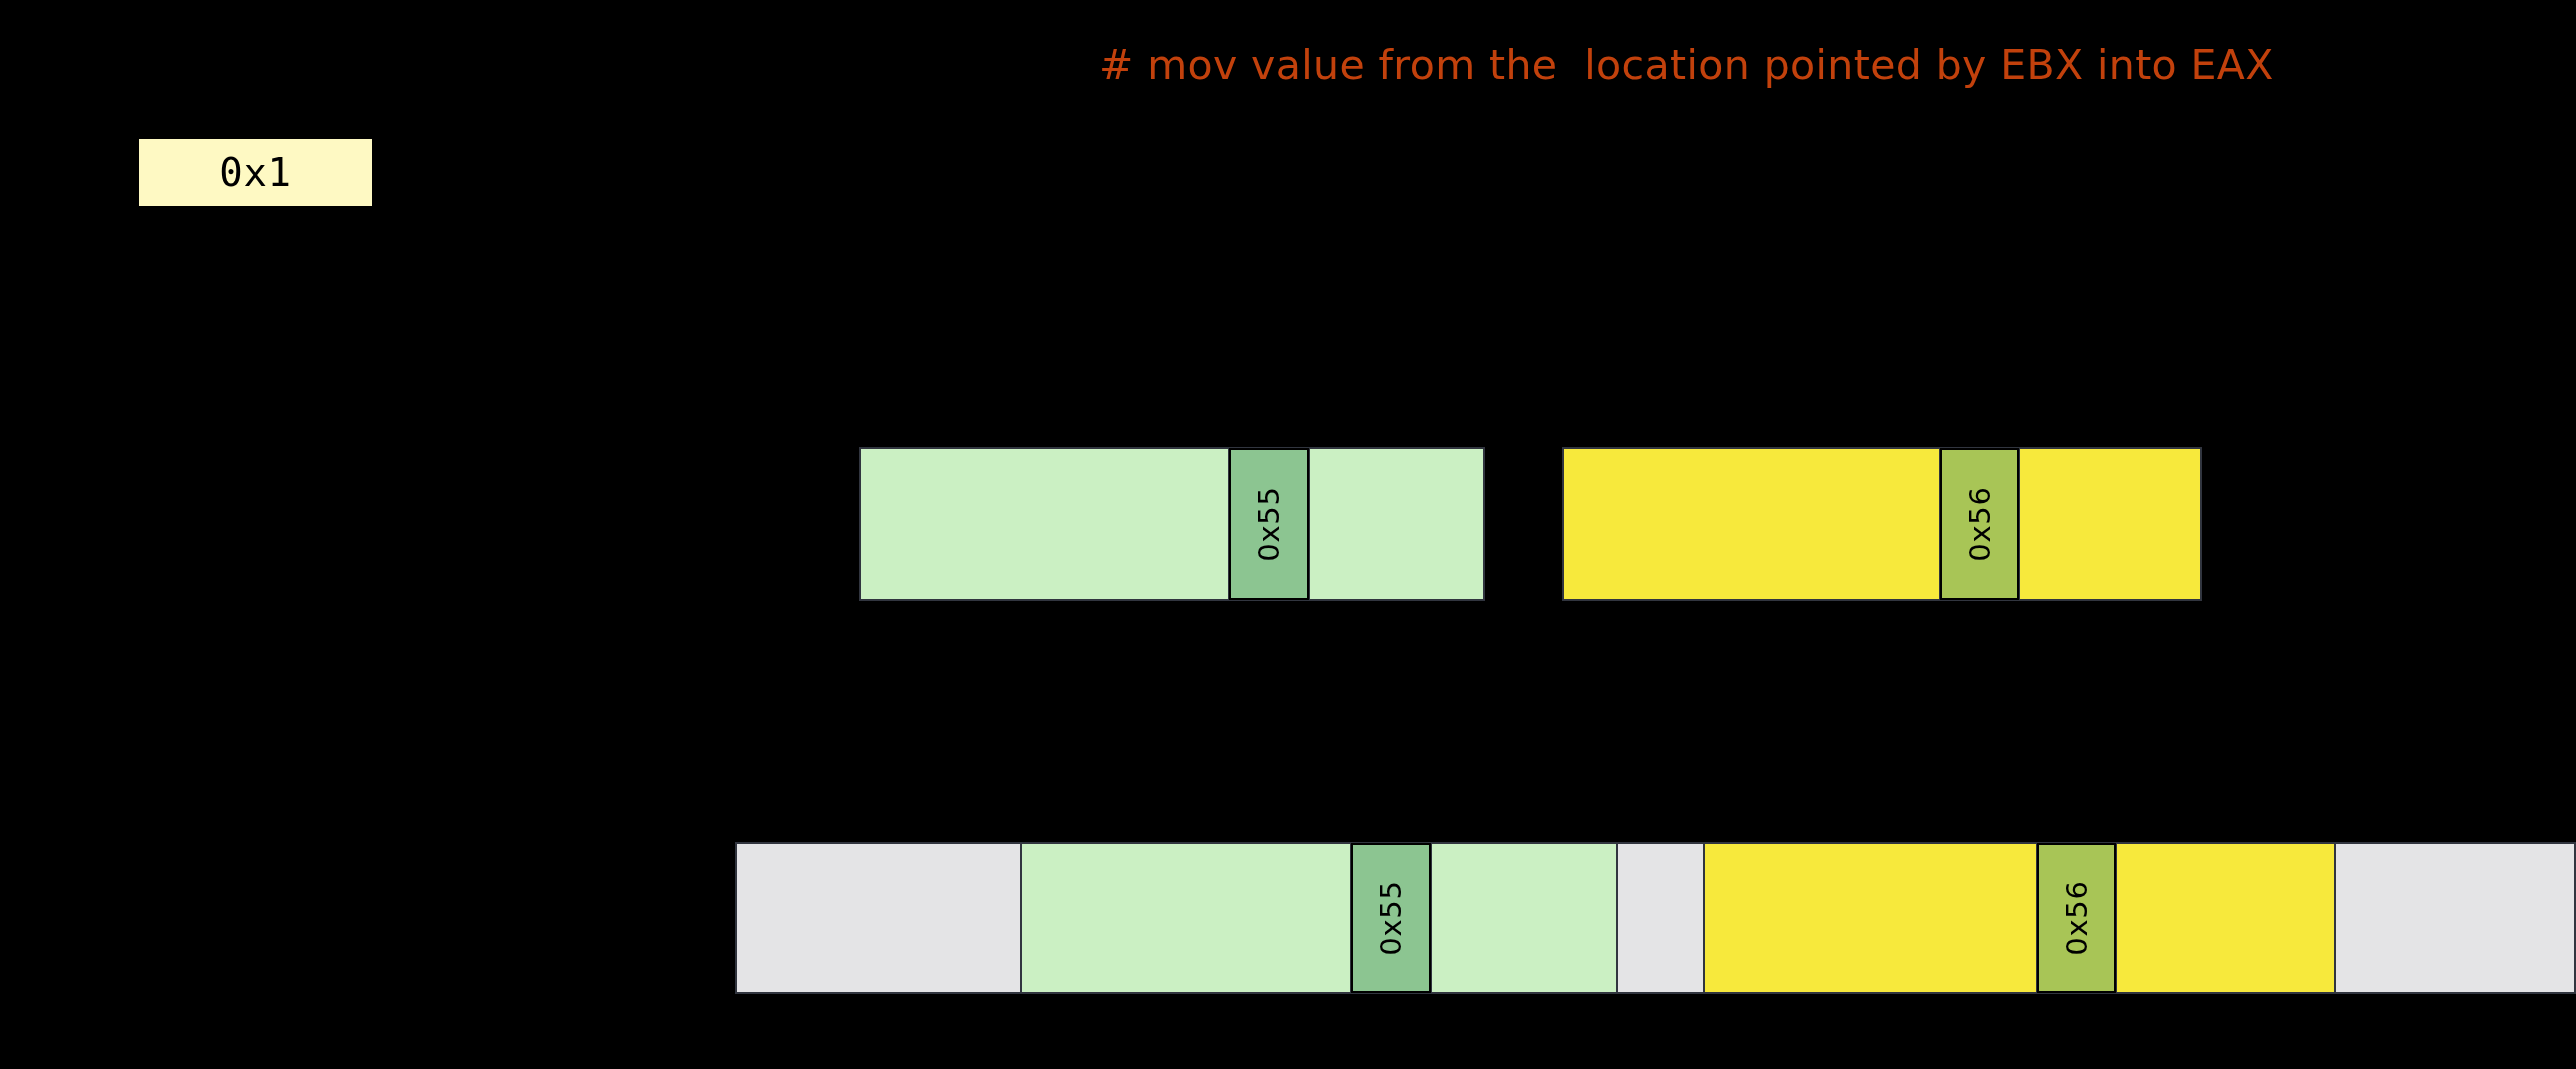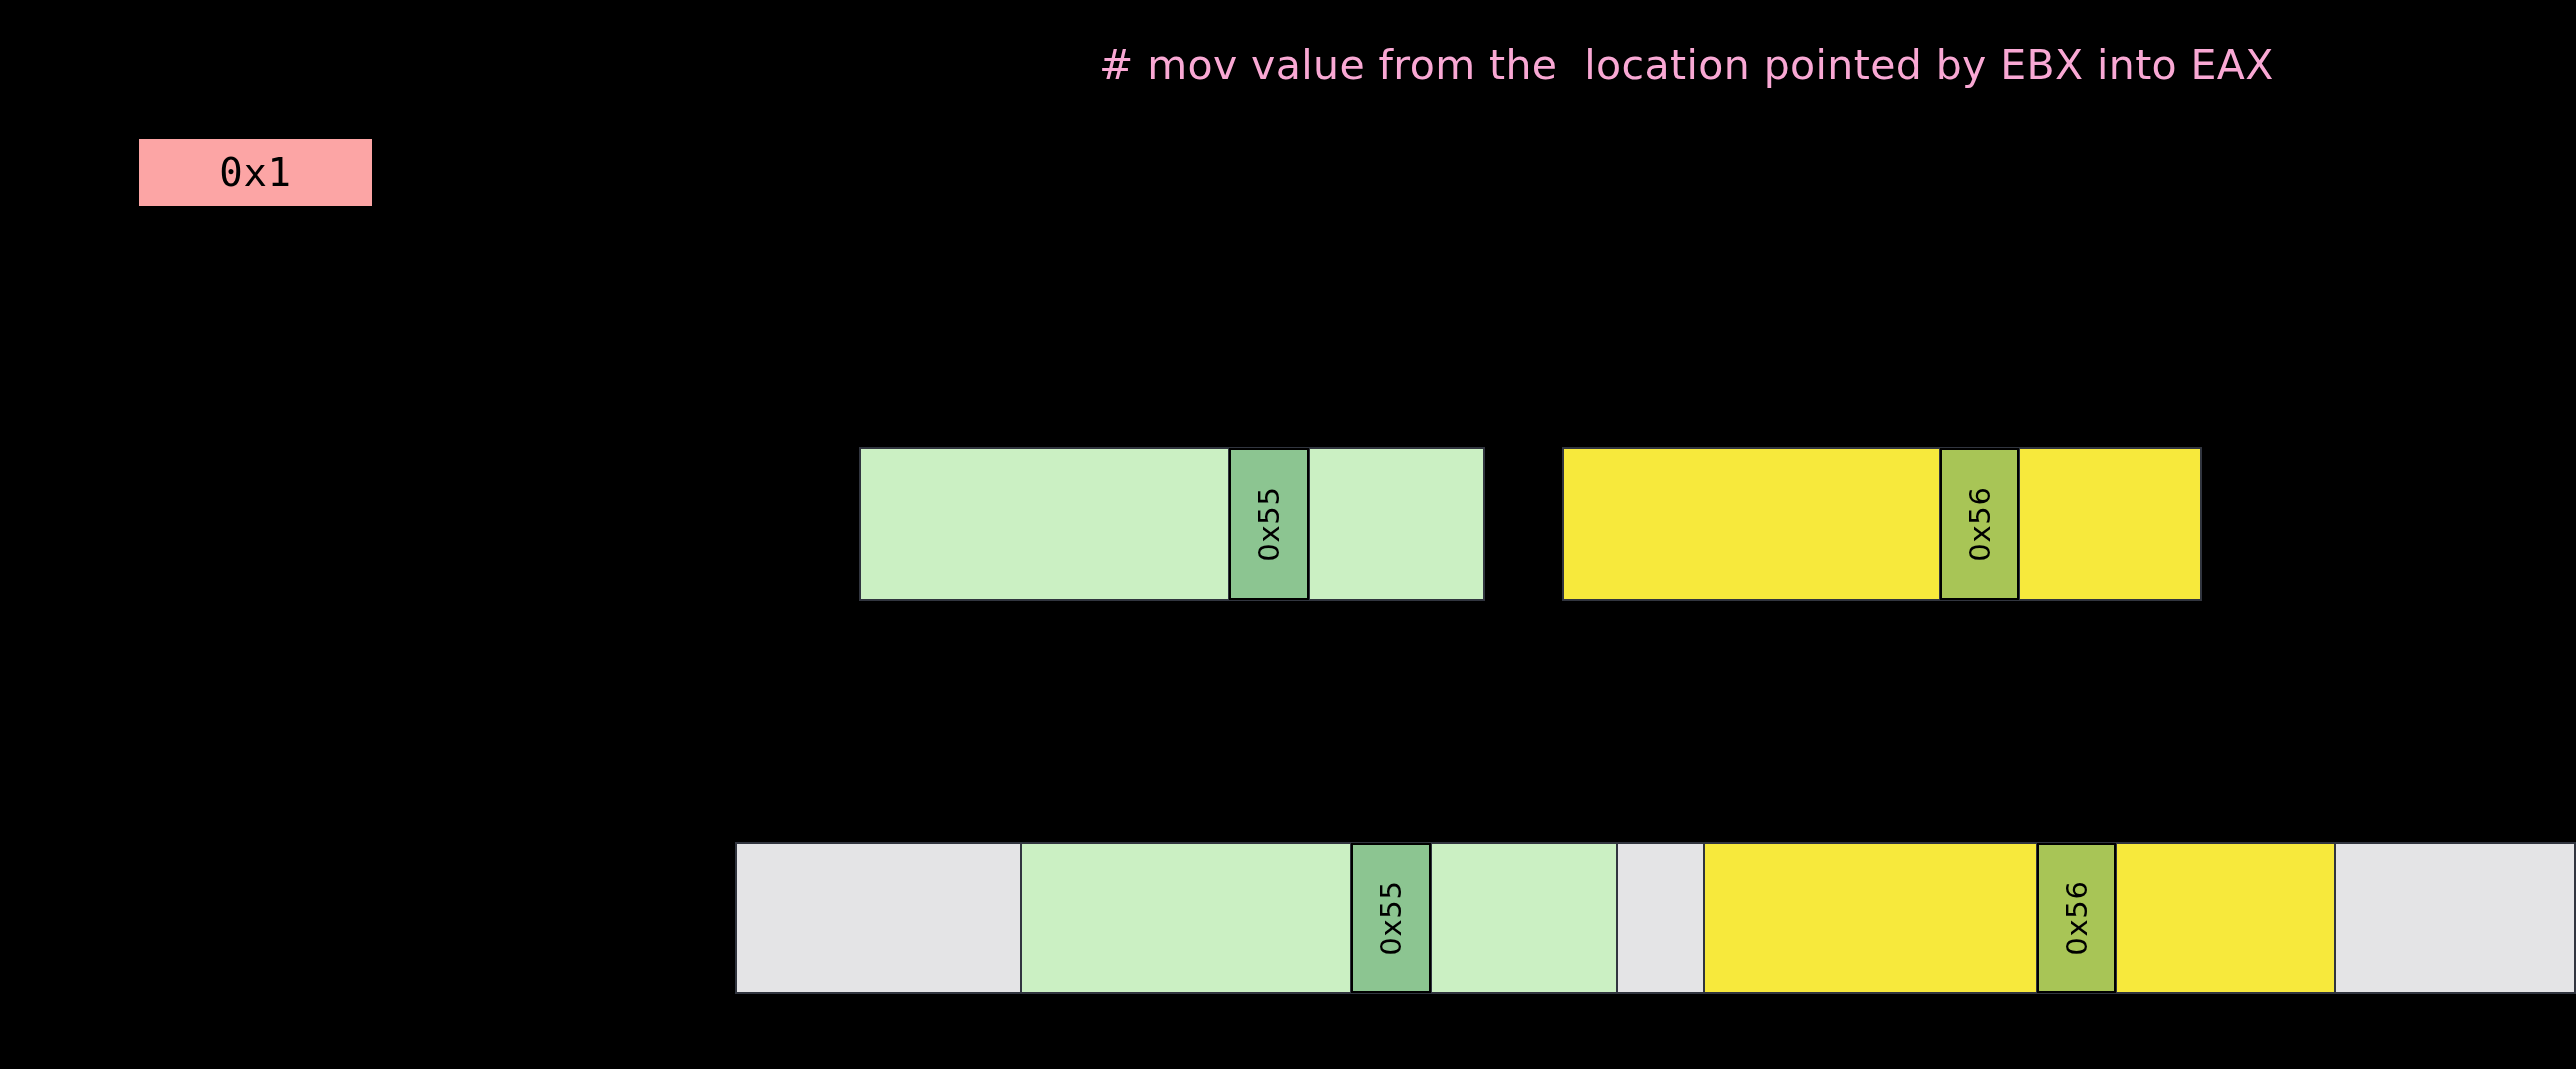--- a/index.html
+++ b/index.html
@@ -17,32 +17,32 @@
 
   
   #comment-text {
     position: absolute;
     left: 1099px;
     top: 42px;
     font-family: "DejaVu Sans", sans-serif;
     font-size: 41px;
     line-height: 47px;
     letter-spacing: 0.4px;
-    color: #f9a8d4;
+    color: #c2410c;
     white-space: pre;
   }
 
   
   #reg-value-box {
     position: absolute;
     left: 139px;
     top: 139px;
     width: 233px;
     height: 67px;
-    background: #fca5a5;
+    background: #fef9c3;
     display: flex;
     align-items: center;
     justify-content: center;
   }
   #reg-value-box .val {
     font-family: "DejaVu Sans Mono", monospace;
     font-size: 39px;
     color: #000000;
     letter-spacing: 0.7px;
   }

